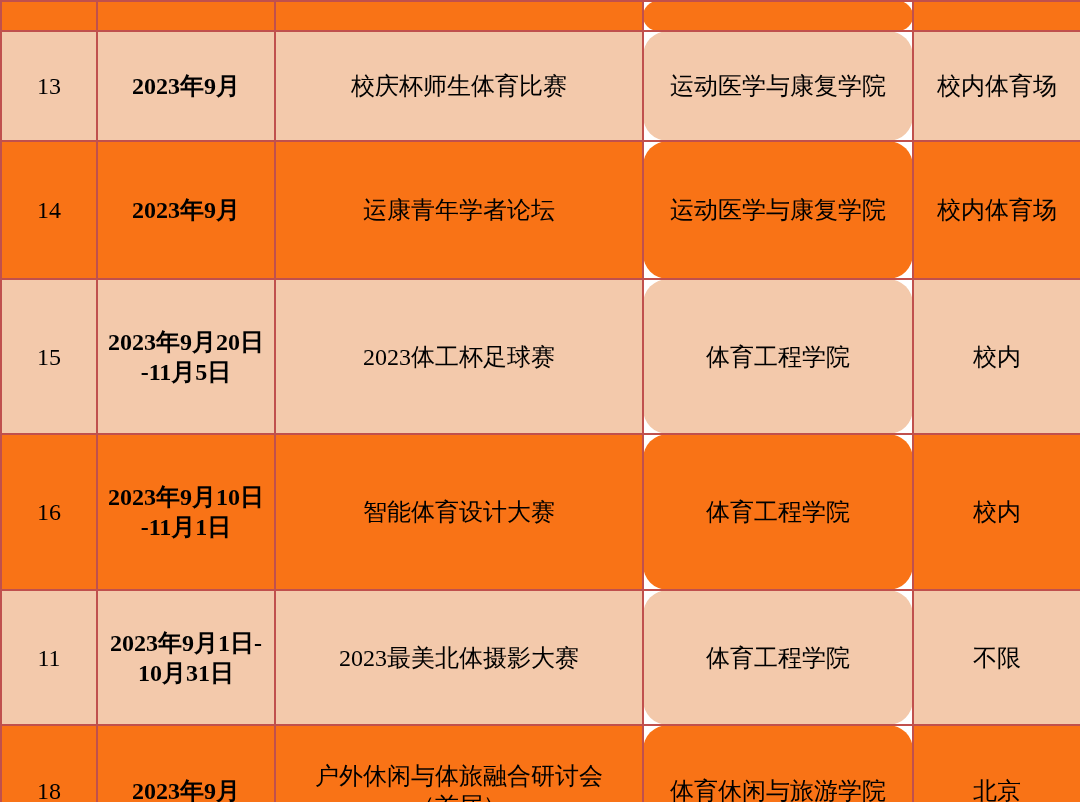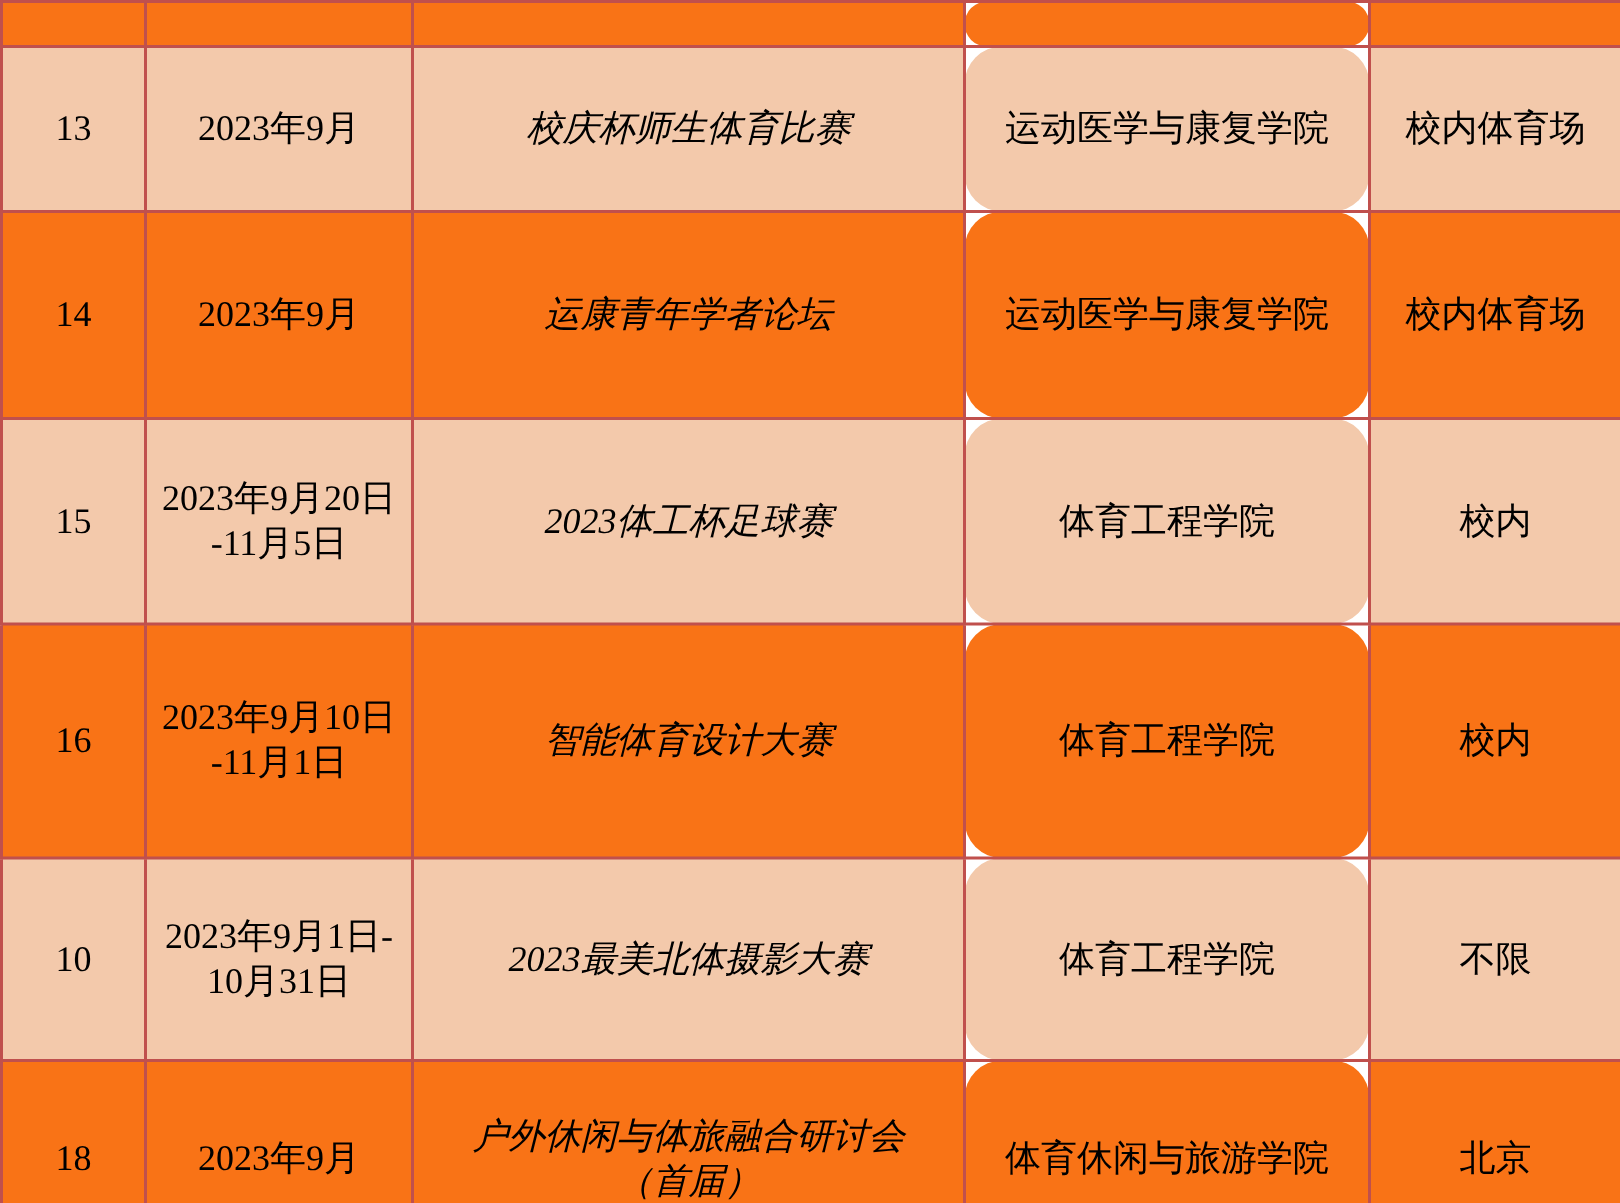--- a/index.html
+++ b/index.html
@@ -44,22 +44,22 @@
     background: #f97316;
   }
   
   col.c-index { width: 96px; }
   col.c-date  { width: 178px; }
   col.c-name  { width: 368px; }
   col.c-org   { width: 270px; }
   col.c-place { width: 168px; }
 
   td.index-cell { font-size: 23px; }
-  td.date-cell  { font-size: 23px; }
-  td.name-cell  { font-size: 25px; font-style: italic; }
+  td.date-cell  { font-size: 23px; font-weight: bold; }
+  td.name-cell  { font-size: 25px; }
   td.org-cell   { font-size: 25px; border-radius: 25px; }
   td.place-cell { font-size: 25px; }
 
   
   .row-top-partial td { height: 28px; }
 
   .two-line { display: block; }
 </style>
 </head>
 <body>
@@ -93,21 +93,21 @@
       </tr>
 
       <tr class="plain" style="height:138px">
         <td class="index-cell">14</td>
         <td class="date-cell">2023年9月</td>
         <td class="name-cell">运康青年学者论坛</td>
         <td class="org-cell">运动医学与康复学院</td>
         <td class="place-cell">校内体育场</td>
       </tr>
 
-      <tr class="shaded" style="height:137px">
+      <tr class="shaded" style="height:155px">
         <td class="index-cell">15</td>
         <td class="date-cell">
           <span class="two-line">2023年9月20日</span>
           <span class="two-line">-11月5日</span>
         </td>
         <td class="name-cell">2023体工杯足球赛</td>
         <td class="org-cell">体育工程学院</td>
         <td class="place-cell">校内</td>
       </tr>
 
@@ -116,21 +116,21 @@
         <td class="date-cell">
           <span class="two-line">2023年9月10日</span>
           <span class="two-line">-11月1日</span>
         </td>
         <td class="name-cell">智能体育设计大赛</td>
         <td class="org-cell">体育工程学院</td>
         <td class="place-cell">校内</td>
       </tr>
 
       <tr class="shaded" style="height:135px">
-        <td class="index-cell">10</td>
+        <td class="index-cell">11</td>
         <td class="date-cell">
           <span class="two-line">2023年9月1日-</span>
           <span class="two-line">10月31日</span>
         </td>
         <td class="name-cell">2023最美北体摄影大赛</td>
         <td class="org-cell">体育工程学院</td>
         <td class="place-cell">不限</td>
       </tr>
 
       <tr class="plain" style="height:132px">

